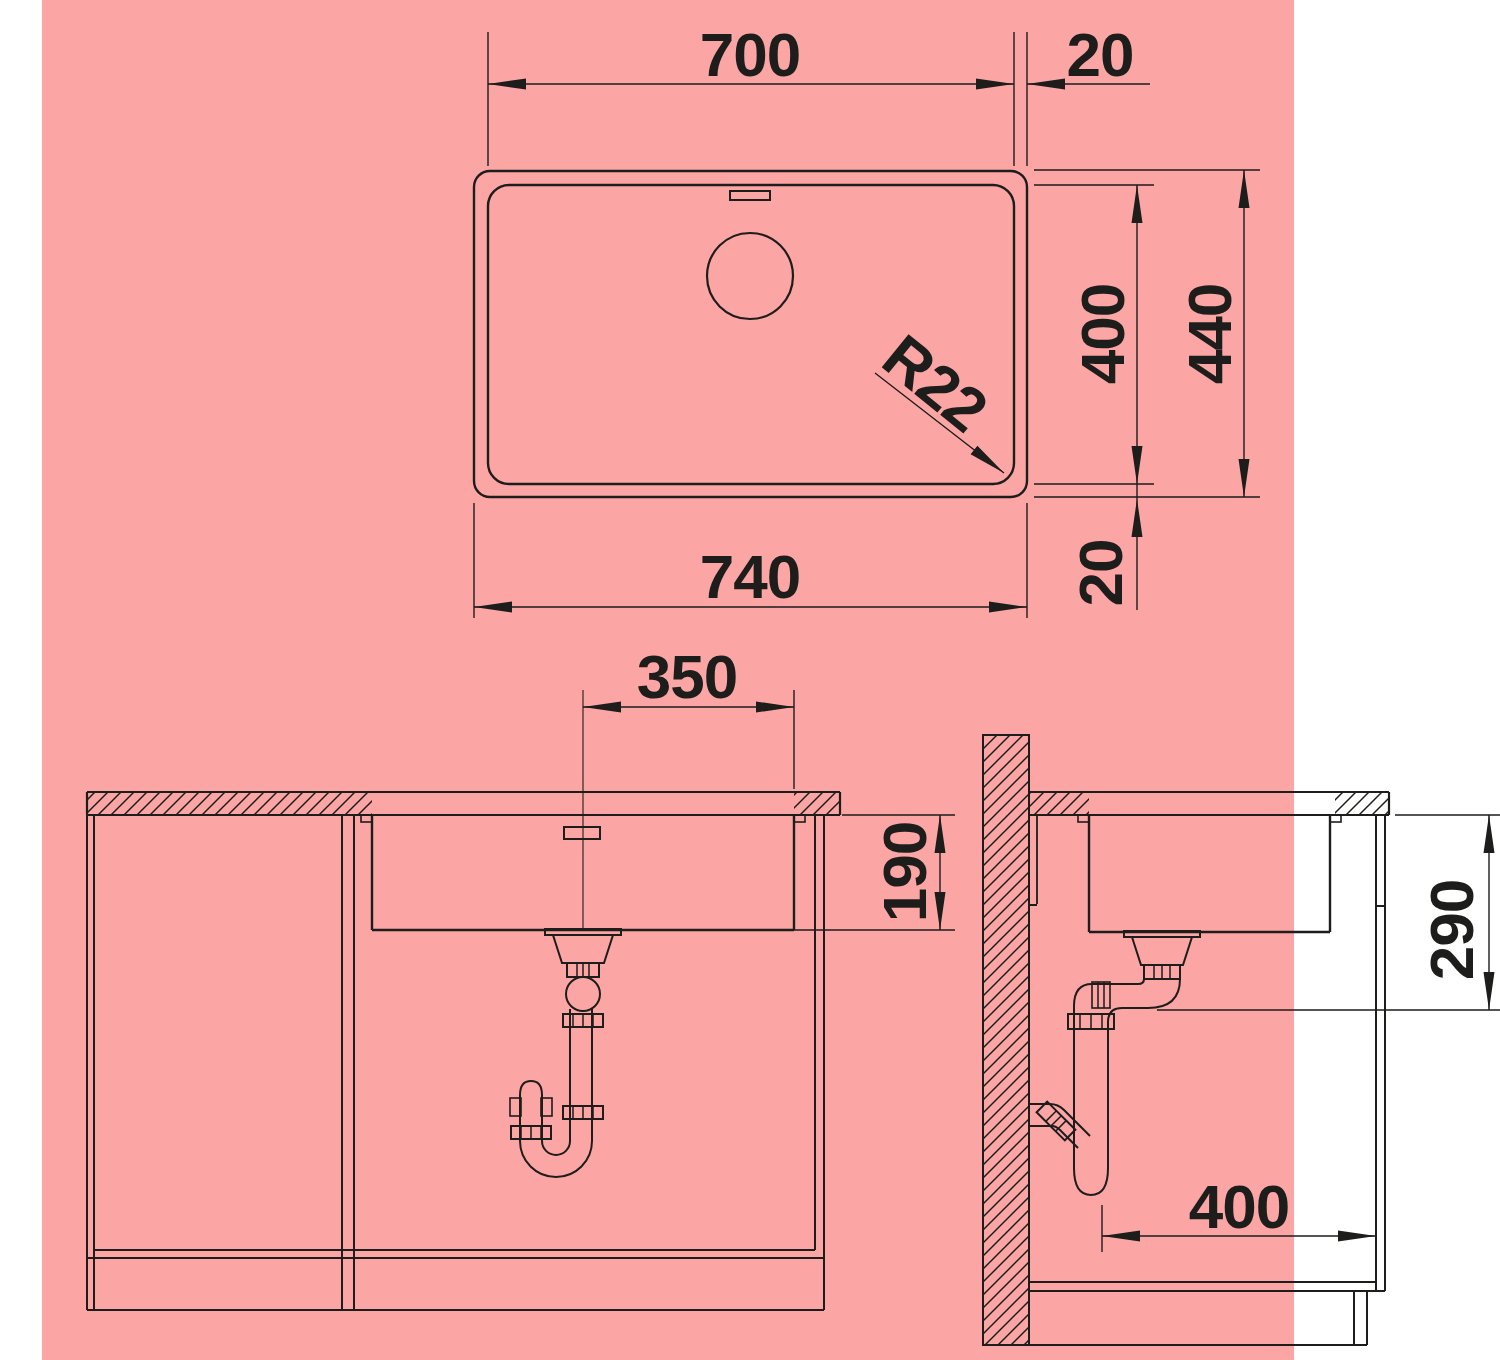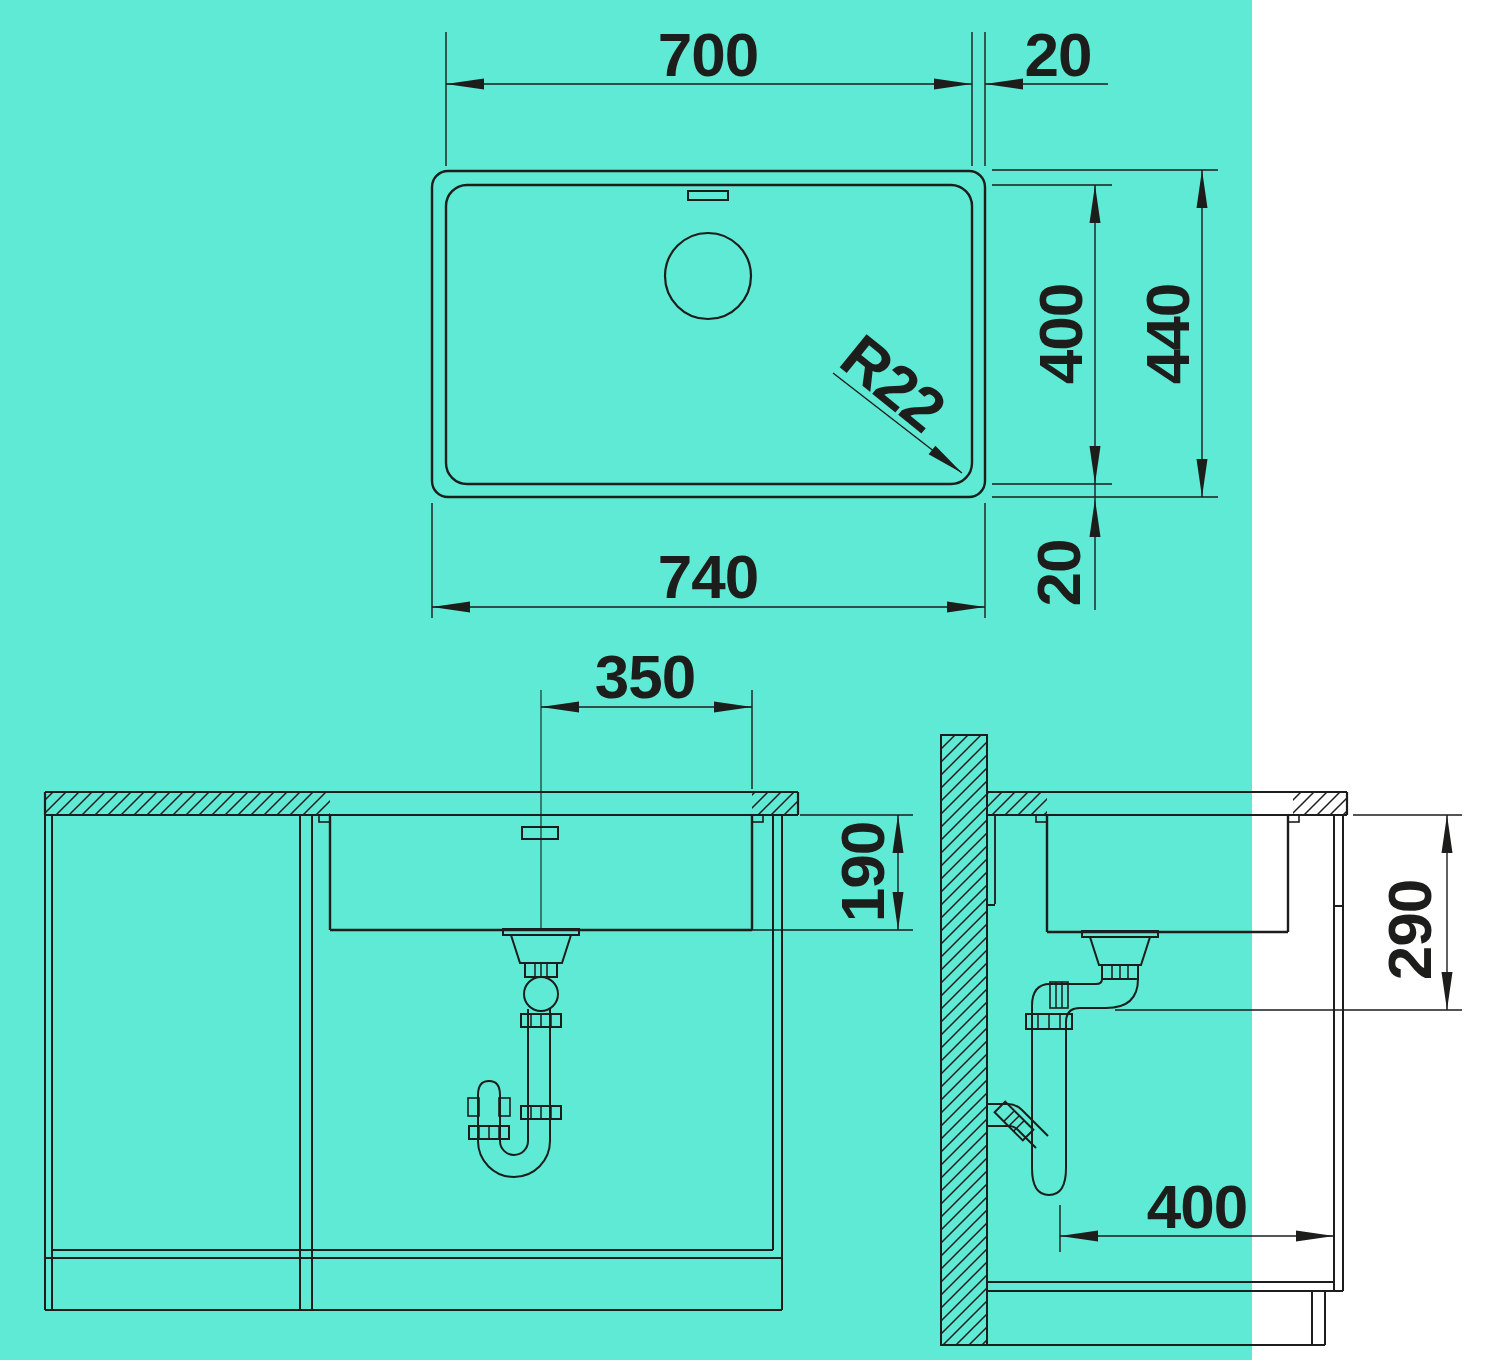--- a/index.html
+++ b/index.html
@@ -1,16 +1,16 @@
 <!DOCTYPE html>
 <html><head>
 <meta charset="utf-8">
 <style>
   html,body{margin:0;padding:0;background:#ffffff;}
-  .canvas{width:1252px;height:1360px;background:#5eead4;position:relative;font-family:"Liberation Sans",sans-serif;}
+  .canvas{width:1252px;height:1360px;background:#fca5a5;position:relative;font-family:"Liberation Sans",sans-serif;margin-left:42px;}
   svg{display:block;}
   text{font-family:"Liberation Sans",sans-serif;font-weight:bold;fill:#1d1d1b;}
   .dim-text{font-size:62px;letter-spacing:-1px;}
 </style>
 </head>
 <body>
 
 <div class="canvas">
 <svg width="1500" height="1360" viewBox="0 0 1500 1360">
   <defs>

